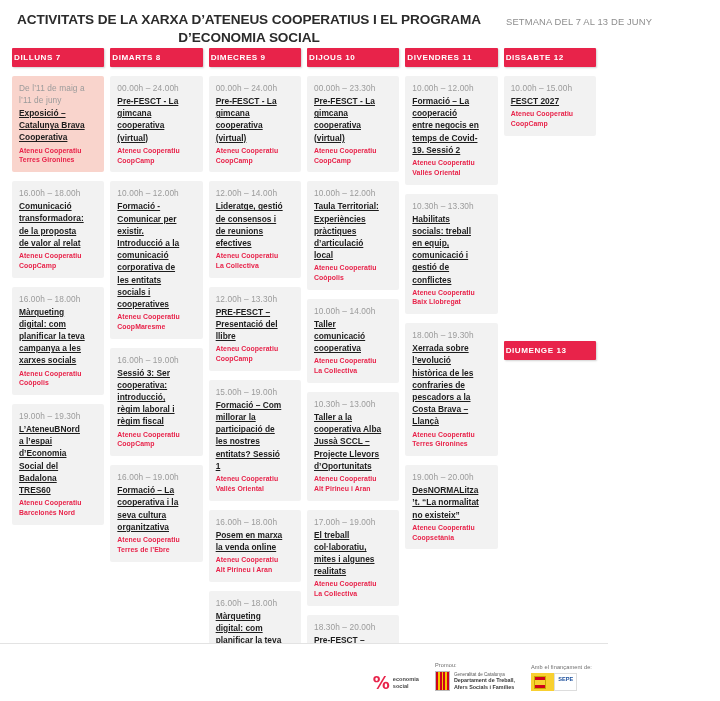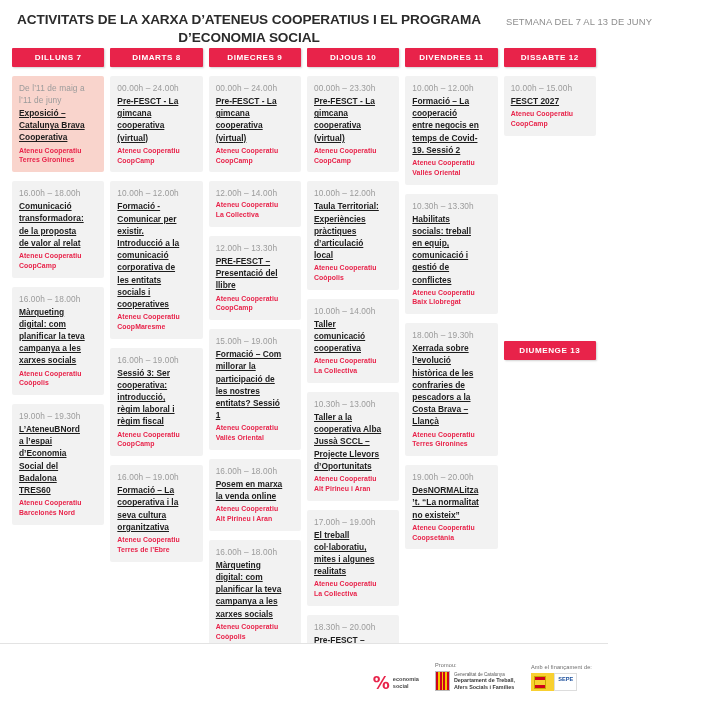--- a/index.html
+++ b/index.html
@@ -57,21 +57,21 @@
     align-items: flex-start;
   }
   .col {
     flex: 1 1 0;
     min-width: 0;
   }
 
   .day-bar {
     background: #e8234a;
     color: #ffffff;
-    text-align: center;
+    text-align: left;
     font-size: 8.1px;
     font-weight: bold;
     letter-spacing: 0.55px;
     padding: 5px 2px 5px 2px;
     margin-bottom: 9px;
     border-radius: 1px;
     box-shadow: 1px 1px 2px rgba(0,0,0,0.18);
   }
   .day-bar.sunday {
     margin-top: 0;
@@ -252,20 +252,21 @@
       <div class="col">
         <div class="day-bar">DIMECRES 9</div>
         <div class="col-body">
           <div class="event">
             <div class="event-time">00.00h – 24.00h</div>
             <div class="event-title">Pre-FESCT - La gimcana cooperativa (virtual)</div>
             <div class="event-org">Ateneu Cooperatiu CoopCamp</div>
           </div>
           <div class="event">
             <div class="event-time">12.00h – 14.00h</div>
+            <div class="event-title">Lideratge, gestió de consensos i de reunions efectives</div>
             <div class="event-org">Ateneu Cooperatiu La Collectiva</div>
           </div>
           <div class="event">
             <div class="event-time">12.00h – 13.30h</div>
             <div class="event-title">PRE-FESCT – Presentació del llibre</div>
             <div class="event-org">Ateneu Cooperatiu CoopCamp</div>
           </div>
           <div class="event">
             <div class="event-time">15.00h – 19.00h</div>
             <div class="event-title">Formació – Com millorar la participació de les nostres entitats? Sessió 1</div>

